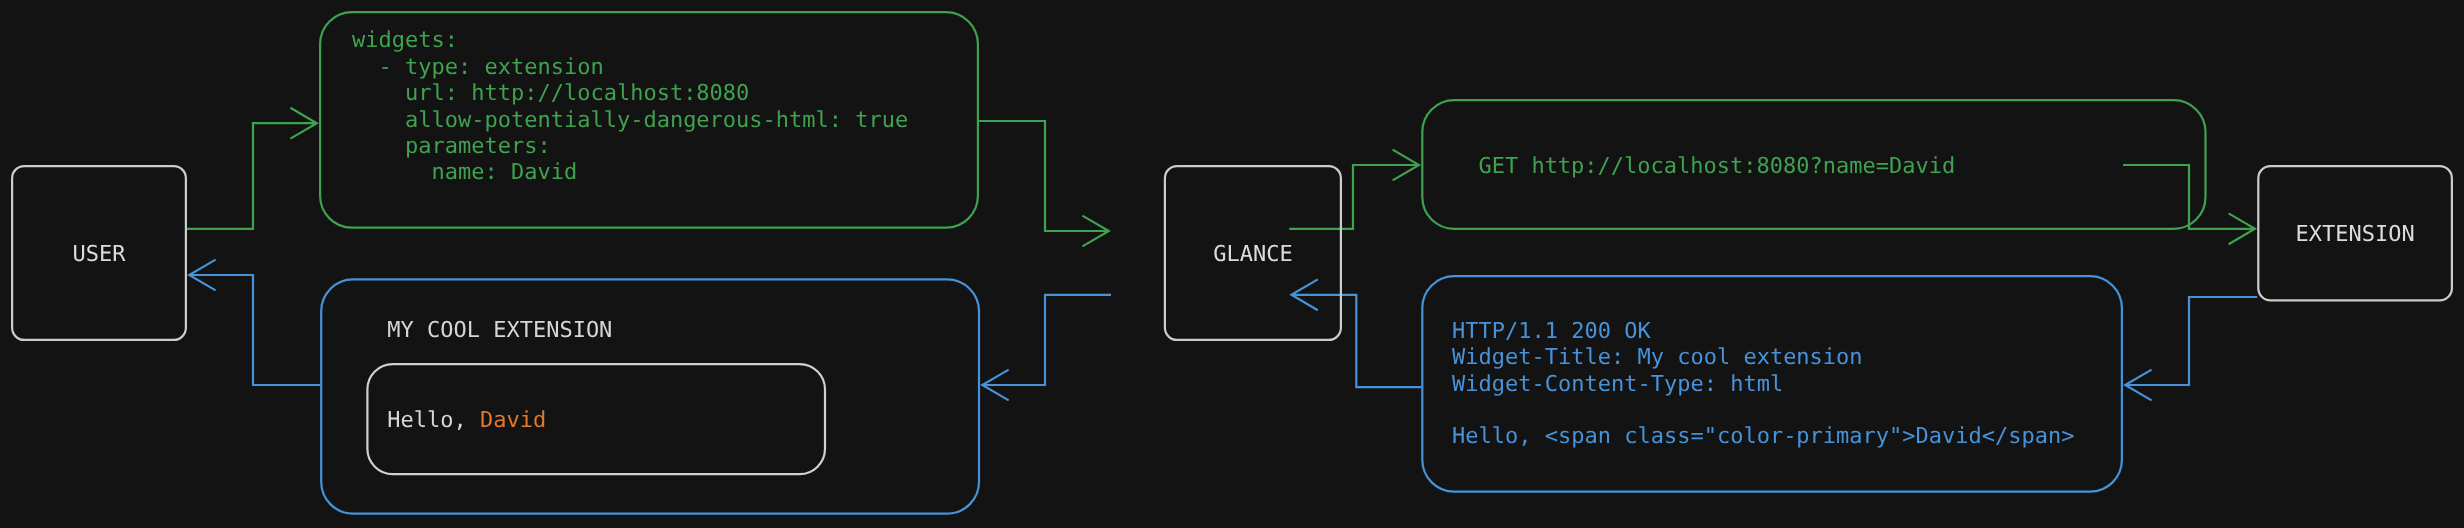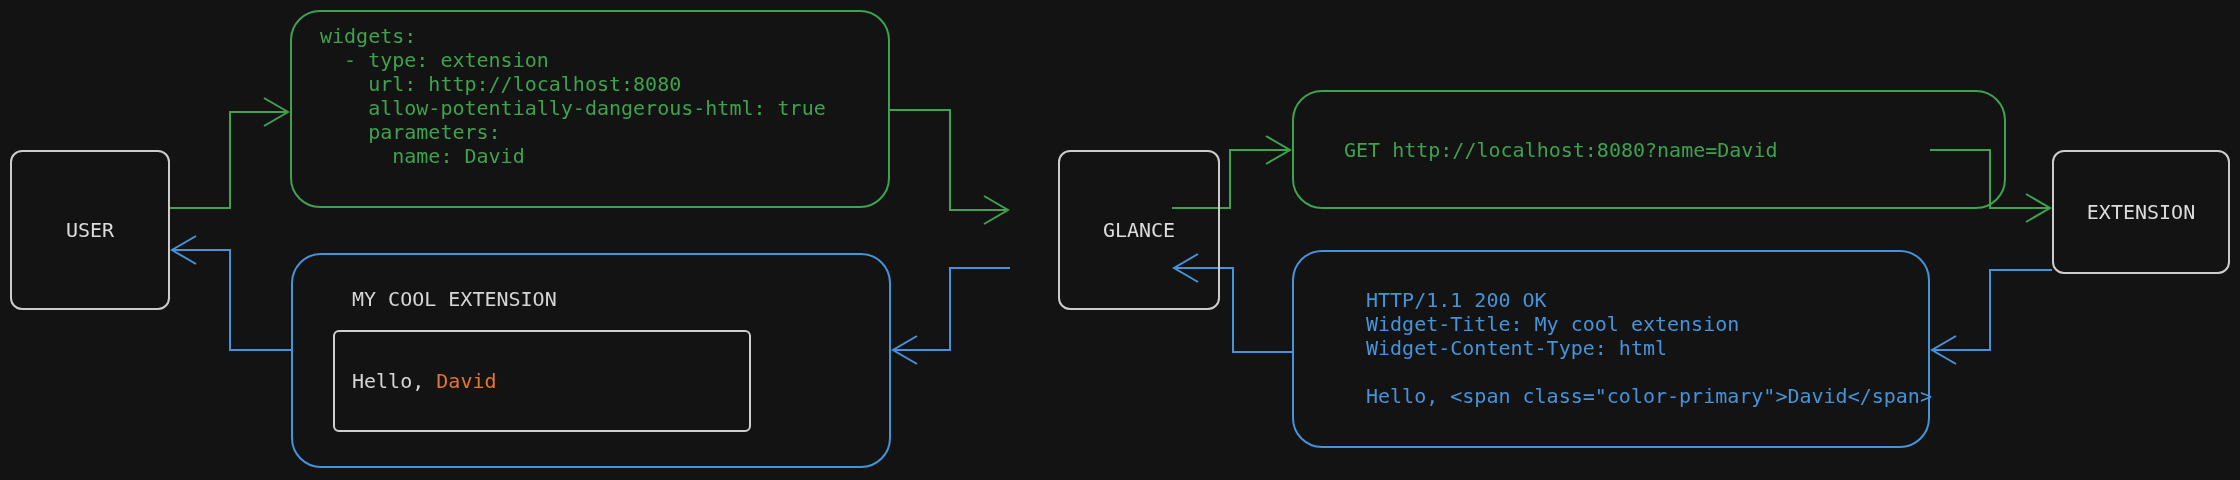--- a/index.html
+++ b/index.html
@@ -61,42 +61,42 @@
     left: 1292px; top: 90px; width: 714px; height: 119px;
     border-color: var(--request-green);
     display: flex; align-items: center;
     padding-left: 50px;
   }
   #request-box .code { color: var(--request-green); }
 
   #response-box {
     left: 1292px; top: 250px; width: 638px; height: 198px;
     border-color: var(--response-blue);
-    padding: 36px 0 0 72px;
+    padding: 36px 0 0 26px;
   }
   #response-box .code { color: var(--response-blue); }
 
   #widget-box {
     left: 291px; top: 253px; width: 600px; height: 215px;
     border-color: var(--response-blue);
   }
   #widget-title {
     position: absolute;
     left: 59px; top: 32px;
     color: #d6d6d6;
     font-size: 20px;
     line-height: 24px;
     white-space: pre;
   }
   #widget-inner {
     position: absolute;
     left: 40px; top: 75px; width: 418px; height: 102px;
     box-sizing: border-box;
     border: 2px solid var(--inner-border);
-    border-radius: 6px;
+    border-radius: 24px;
     display: flex;
     align-items: center;
     padding-left: 17px;
     font-size: 20px;
   }
   .greeting-prefix { color: #d6d6d6; white-space: pre; }
   .greeting-name   { color: var(--accent-orange); white-space: pre; }
 </style>
 </head>
 <body>

